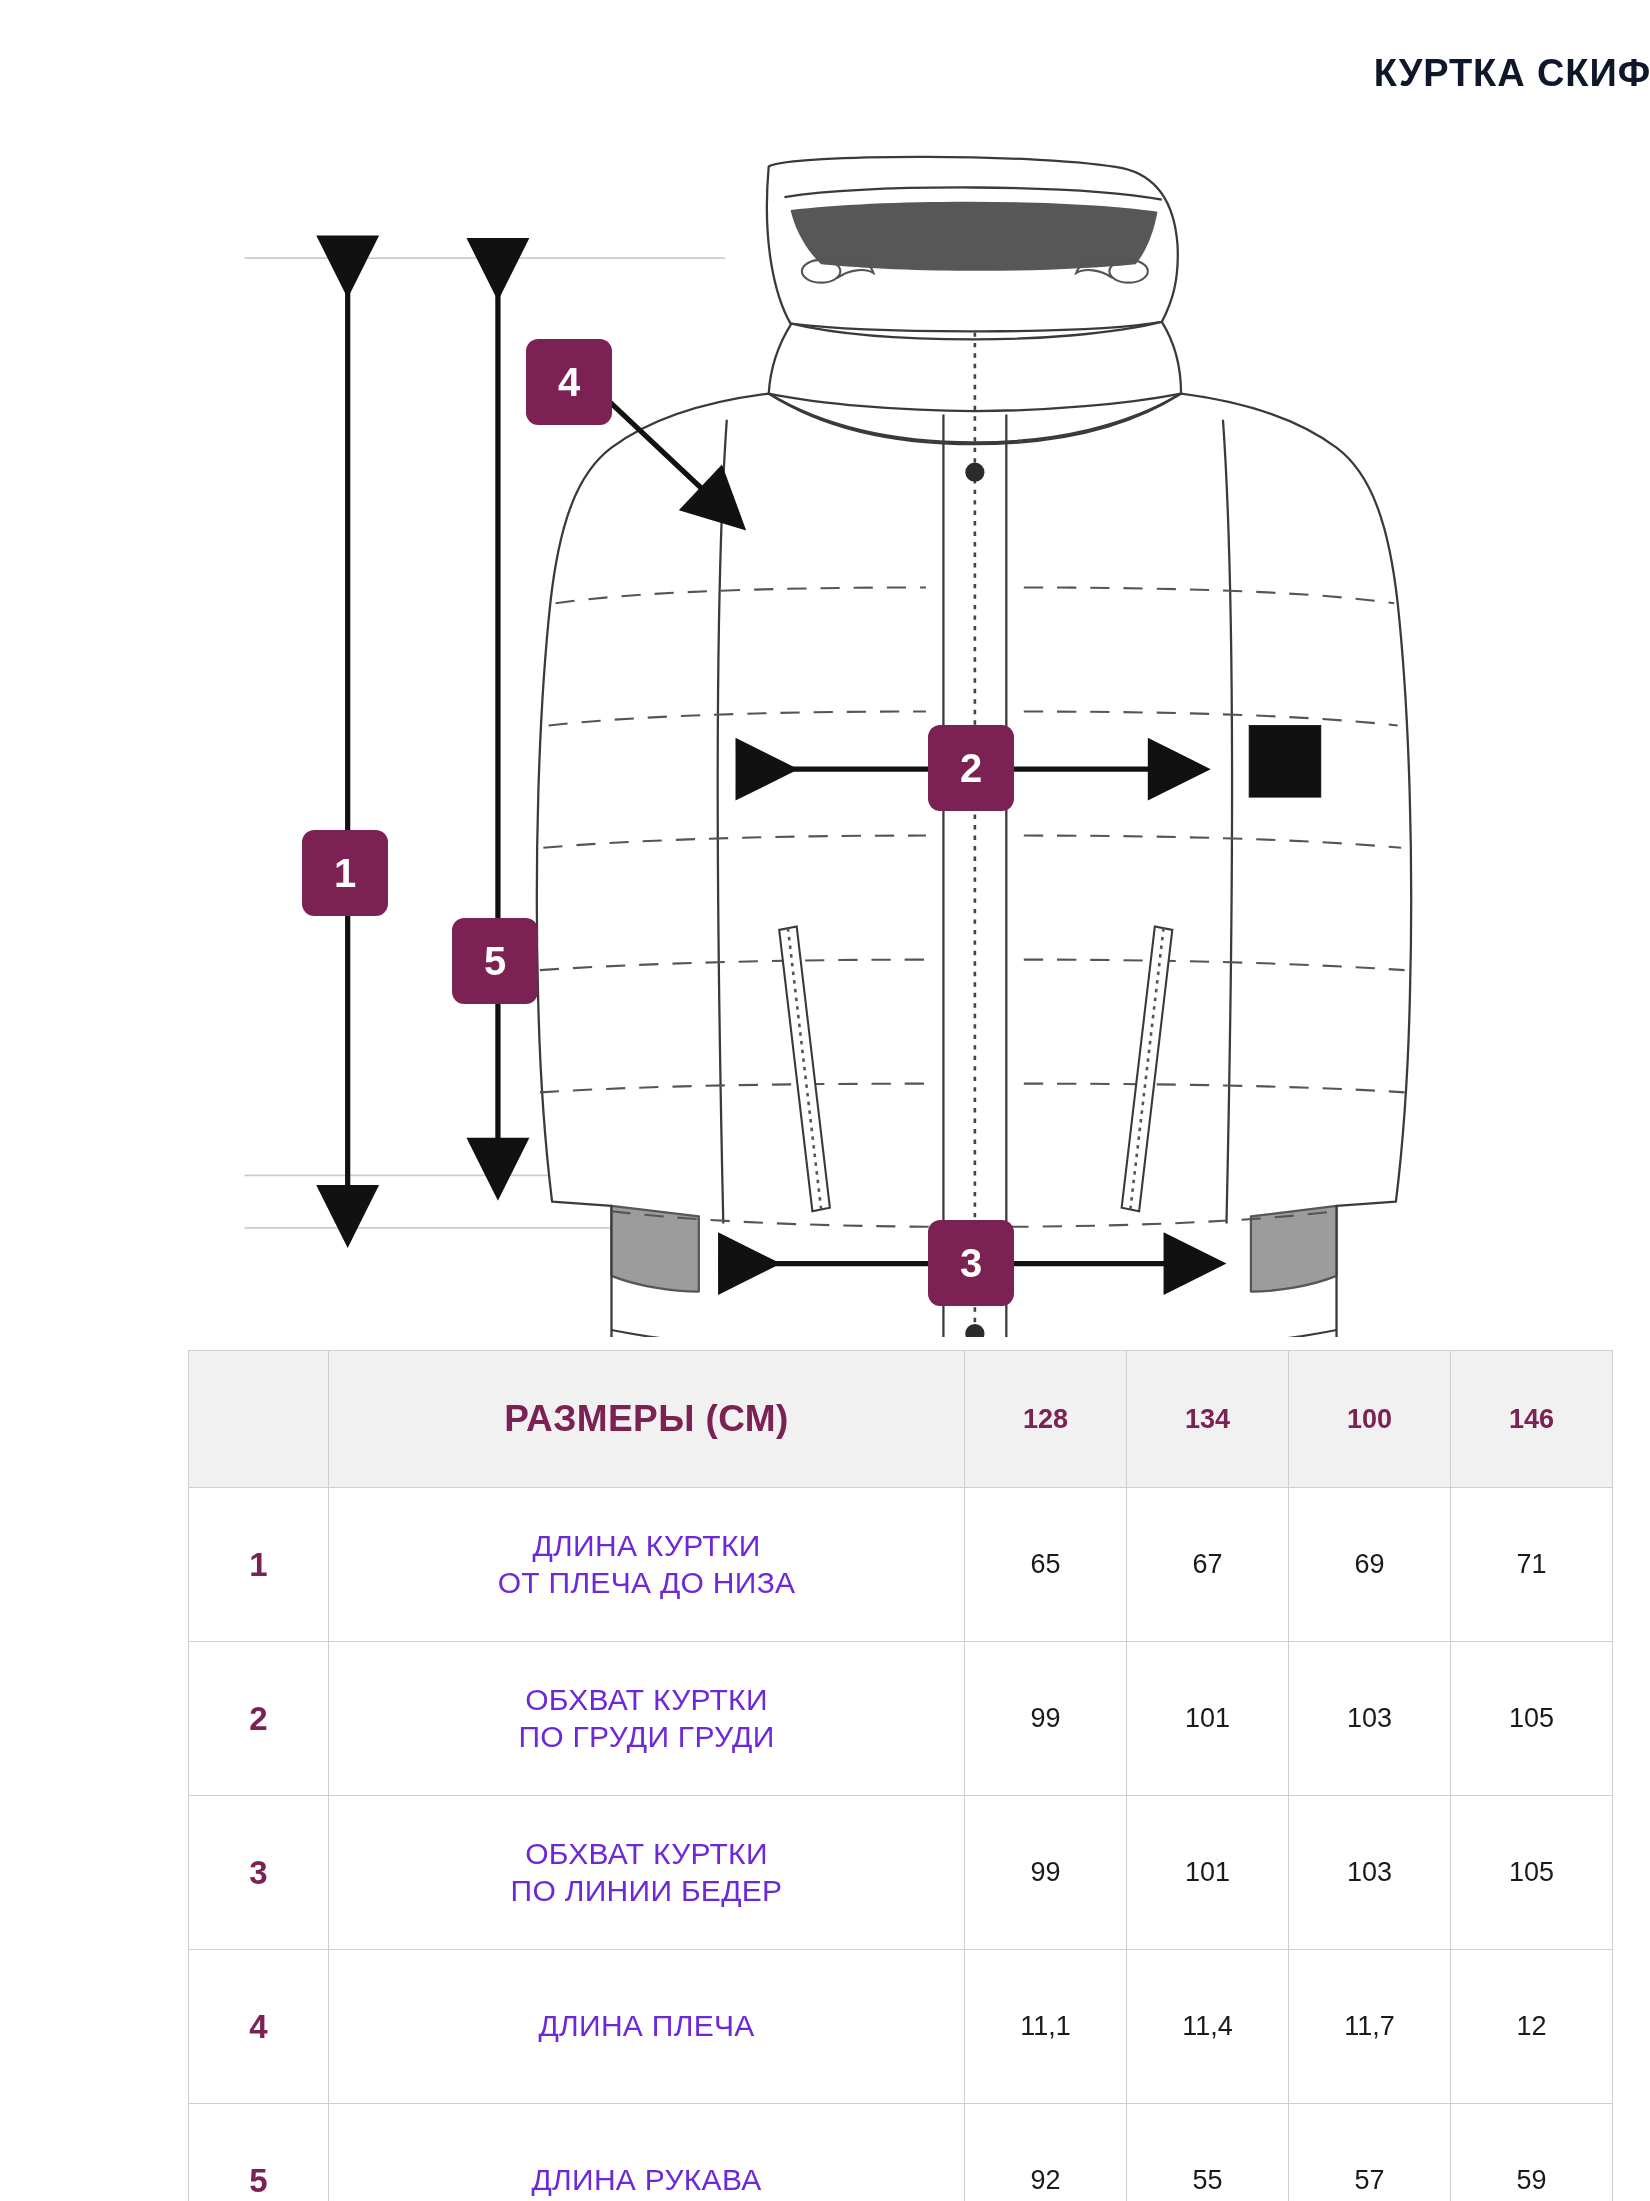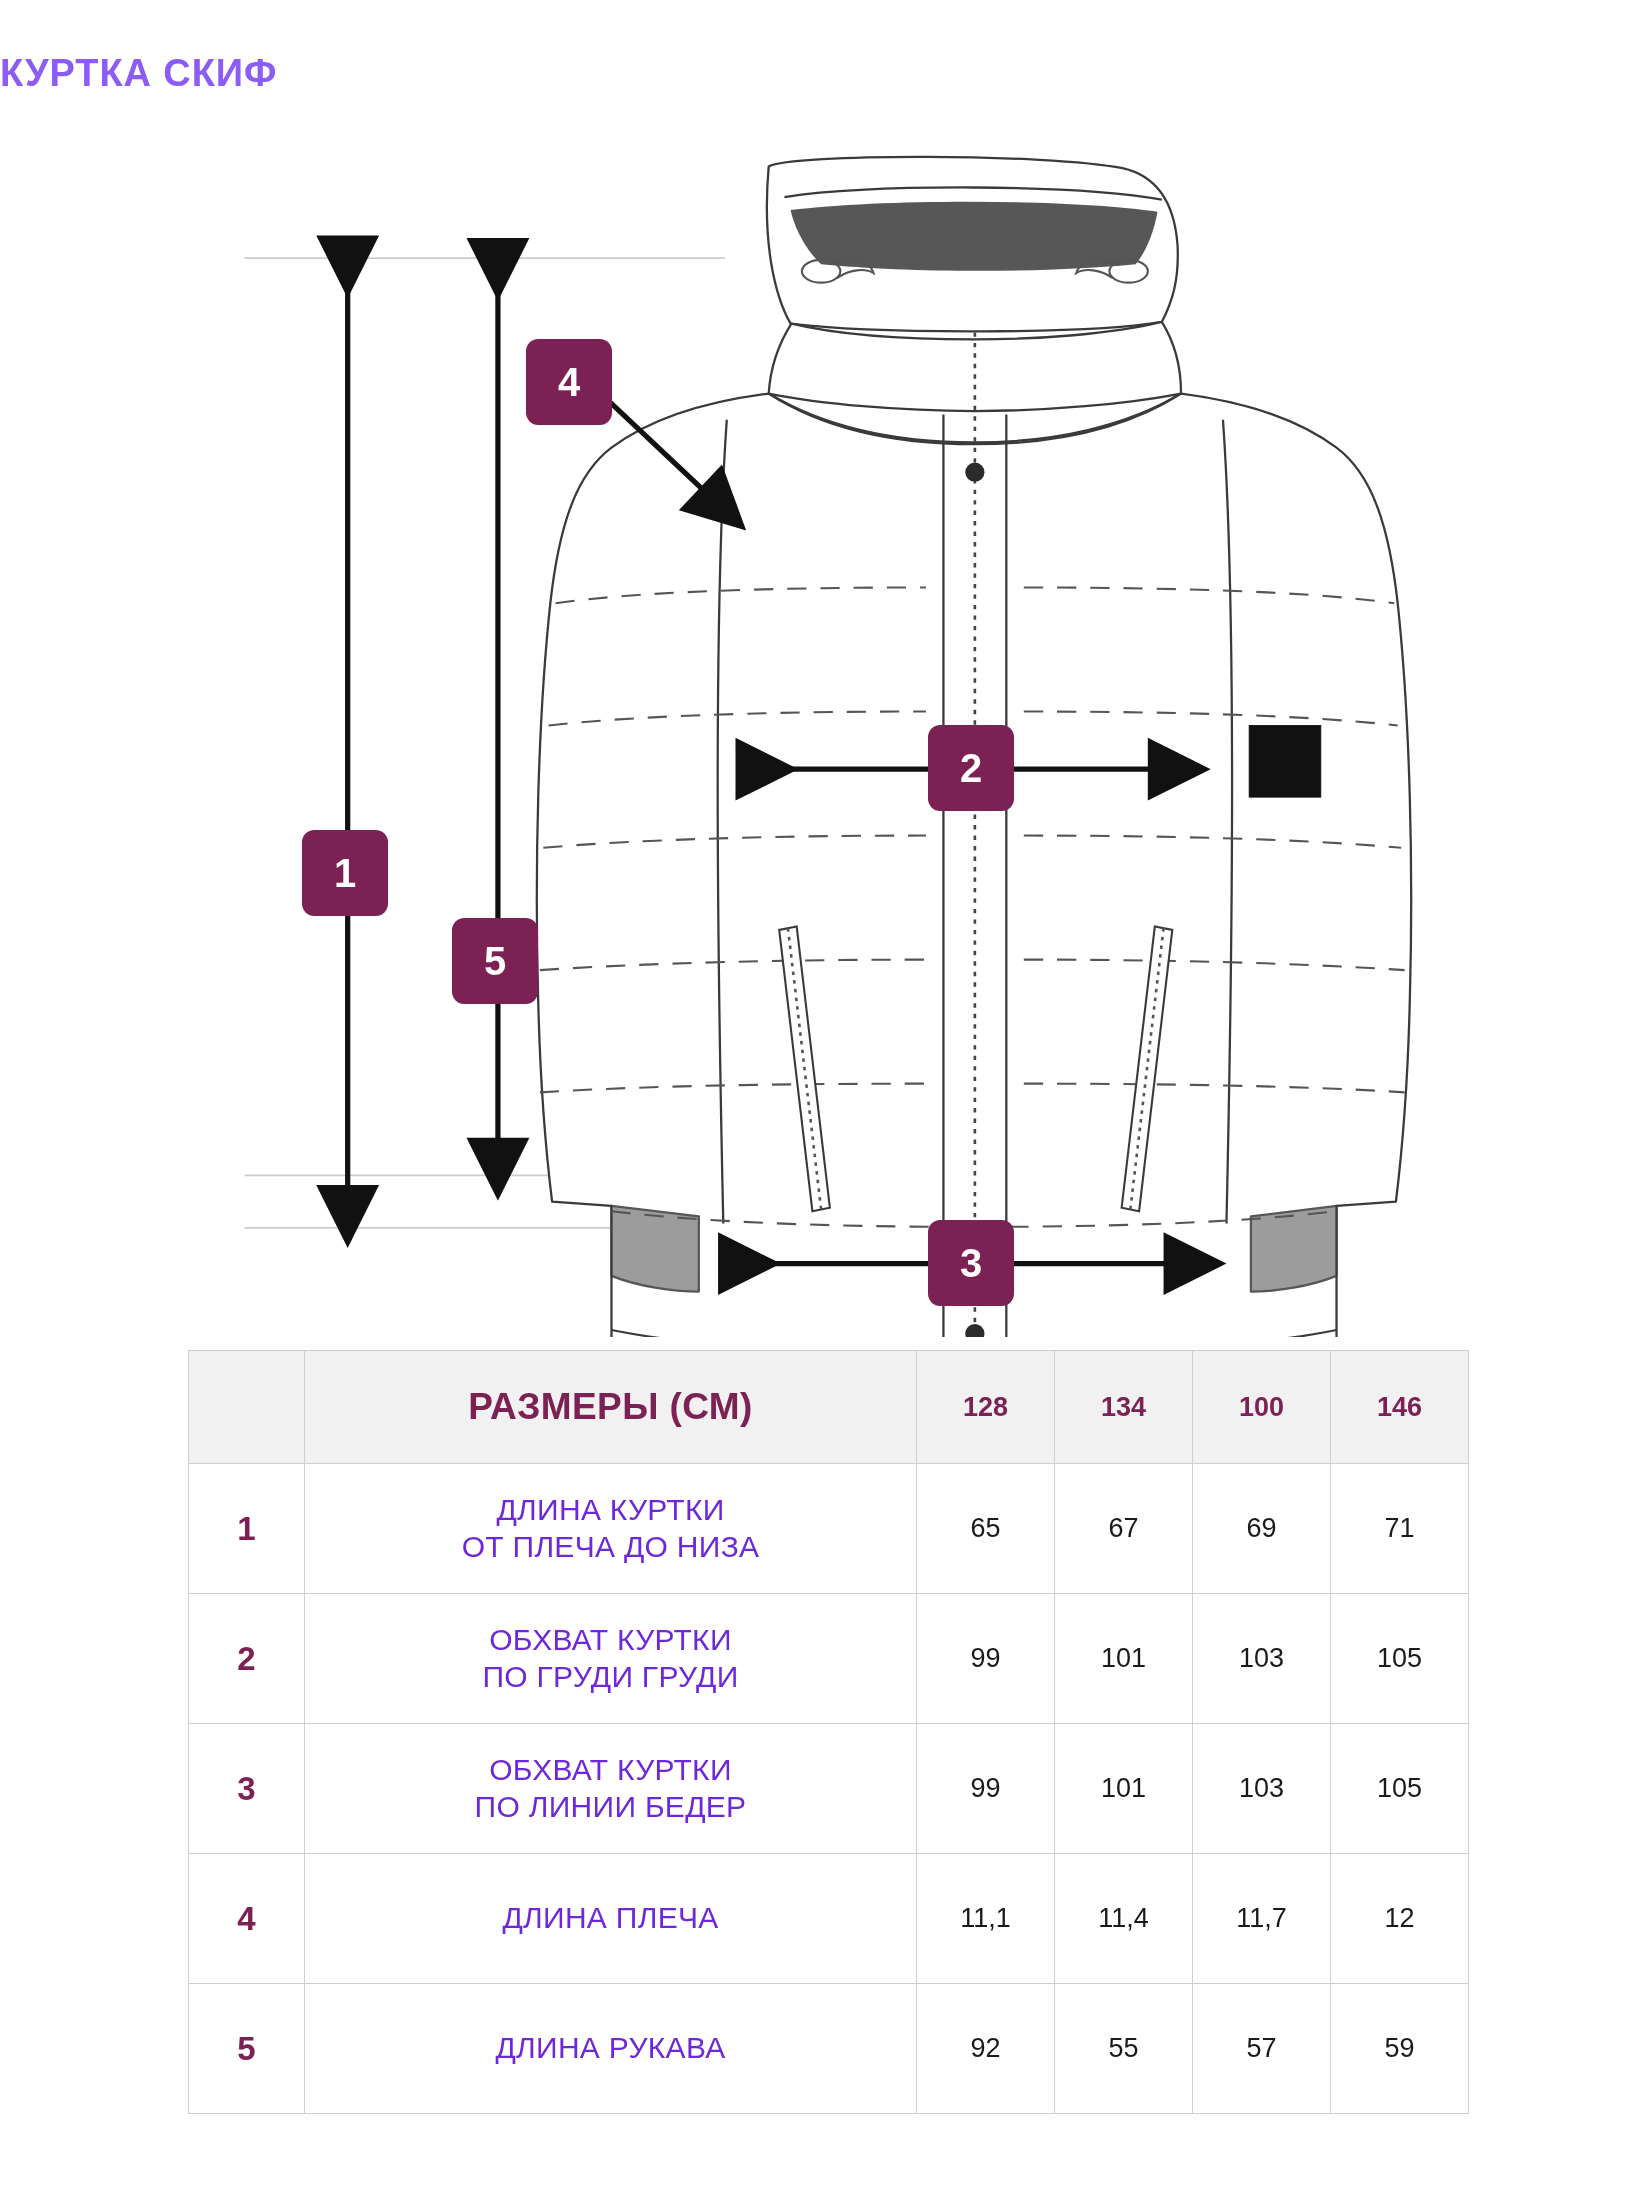--- a/index.html
+++ b/index.html
@@ -16,25 +16,25 @@
     position: relative;
     overflow: hidden;
   }
 
   
   .title {
     position: absolute;
     top: 52px;
     left: 0;
     width: 1651px;
-    text-align: left;
+    text-align: right;
     font-size: 38px;
     font-weight: bold;
     letter-spacing: 0.9px;
-    color: #8b5cf6;
+    color: #0f172a;
   }
 
   
   .illustration {
     position: absolute;
     top: 114px;
     left: 0;
     width: 1651px;
     height: 1223px;
   }
@@ -68,21 +68,21 @@
     top: 1350px;
     width: 1275px;
   }
   table.size-table {
     border-collapse: collapse;
     width: 1275px;
     table-layout: fixed;
   }
   table.size-table td, table.size-table th {
     border: 1.7px solid #cfcfcf;
-    padding: 0;
+    padding: 12px;
   }
   .hdr-row th {
     background: #f1f1f1;
     height: 112px;
   }
   .hdr-empty { width: 115px; }
   .hdr-title {
     width: 611px;
     color: #7b2153;
     font-size: 37px;

